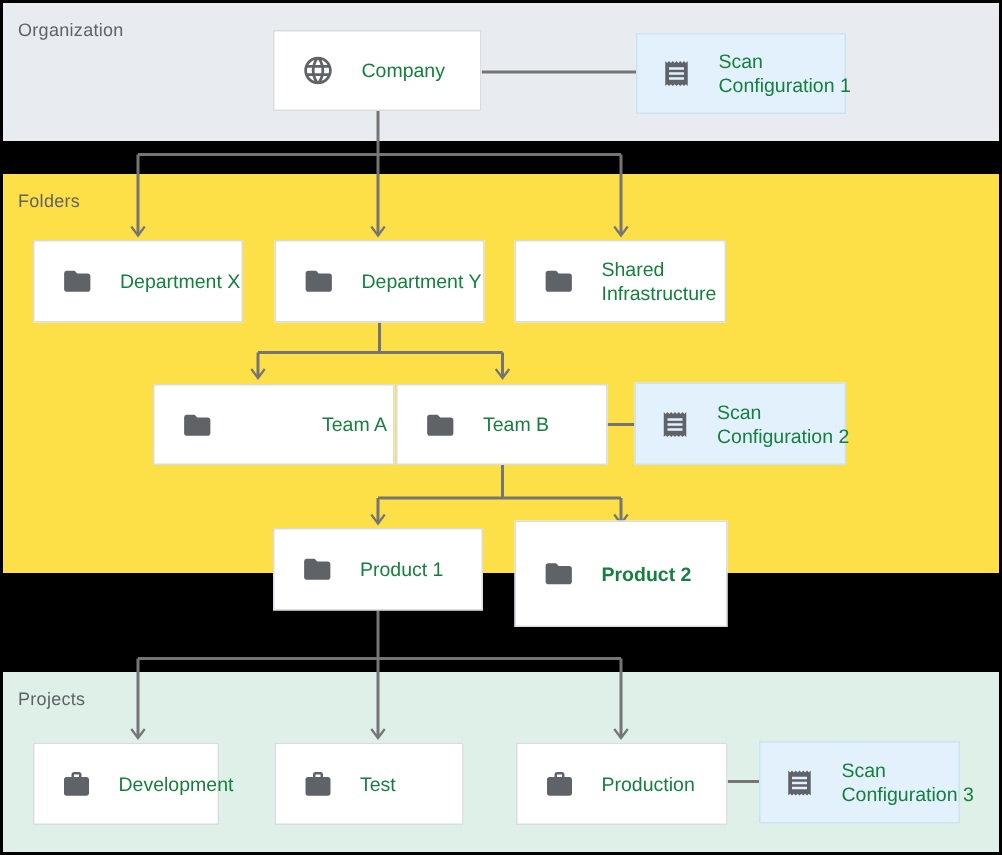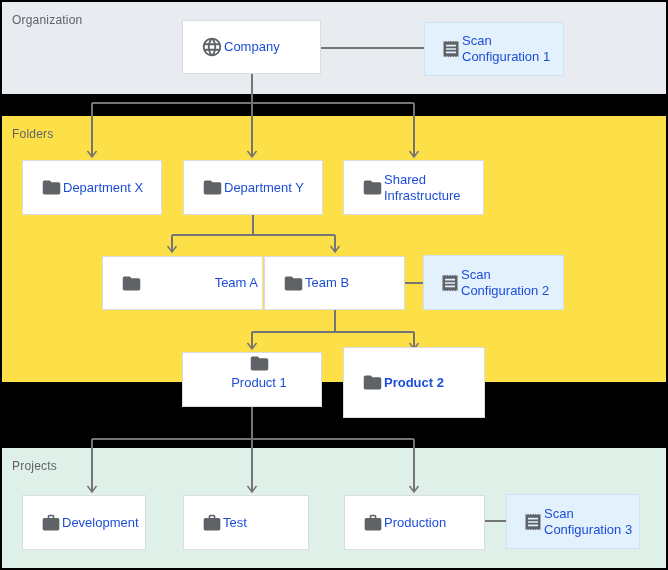--- a/index.html
+++ b/index.html
@@ -11,23 +11,23 @@
   .sec-organization{top:2px;height:92px;background:#e8ecf0;}
   .sec-folders{top:116px;height:266px;background:#fde047;}
   .sec-projects{top:448px;height:120px;background:#def0e7;}
   .section-label{
     position:absolute;top:11px;left:10px;
     font-size:12px;color:#5f6368;letter-spacing:.2px;
   }
   .connectors{position:absolute;top:0;left:0;pointer-events:none;}
   .node{
     position:absolute;box-sizing:border-box;display:flex;align-items:center;
-    gap:1px;padding-left:18px;padding-right:4px;
+    gap:18px;padding-left:18px;padding-right:4px;
     background:#ffffff;border:1px solid #dadce0;
-    color:#1d4ed8;font-size:13px;line-height:16px;white-space:pre;
+    color:#15803d;font-size:13px;line-height:16px;white-space:pre;
   }
   .node.scan{background:#e2f1fc;border-color:#cde3f4;padding-left:16px;}
   .node .icon{flex:none;display:block;fill:#5f6368;}
   .node-label{display:block;}
 </style>
 </head>
 <body>
 
 <div class="canvas">
 
@@ -143,21 +143,21 @@
   </div>
 
   <div class="node scan" style="left:423px;top:255px;width:141px;height:55px;">
     <svg class="icon" width="20" height="20" viewBox="0 0 24 24">
         <use href="#def-receipt"></use>
       </svg>
     <span class="node-label">Scan
 Configuration 2</span>
   </div>
 
-  <div class="node" style="left:182px;top:352px;width:140px;height:55px;flex-direction:column;">
+  <div class="node" style="left:182px;top:352px;width:140px;height:55px;">
     <svg class="icon" width="21" height="21" viewBox="0 0 24 24">
         <use href="#def-folder"></use>
       </svg>
     <span class="node-label">Product 1</span>
   </div>
 
   <div class="node" style="left:343px;top:347px;width:142px;height:71px;font-weight:bold;">
     <svg class="icon" width="21" height="21" viewBox="0 0 24 24">
         <use href="#def-folder"></use>
       </svg>

